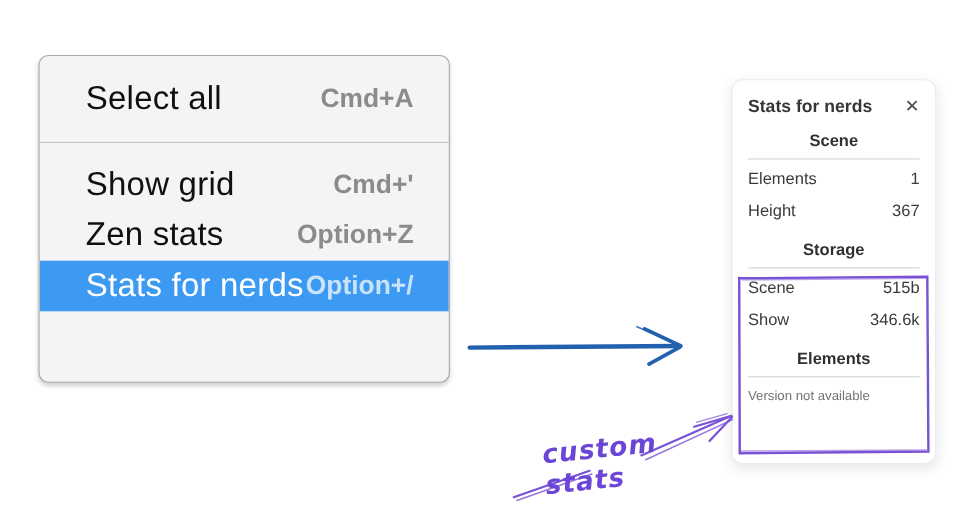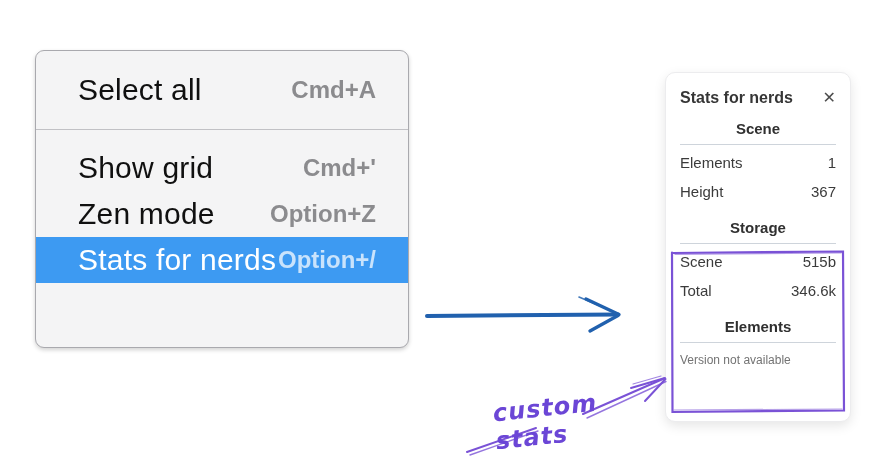--- a/index.html
+++ b/index.html
@@ -140,21 +140,21 @@
       <span class="menu-label">Select all</span>
       <span class="menu-shortcut">Cmd+A</span>
     </div>
     <div class="menu-divider"></div>
     <div class="menu-section">
       <div class="menu-row item">
         <span class="menu-label">Show grid</span>
         <span class="menu-shortcut">Cmd+'</span>
       </div>
       <div class="menu-row item">
-        <span class="menu-label">Zen mode</span>
+        <span class="menu-label">Zen stats</span>
         <span class="menu-shortcut">Option+Z</span>
       </div>
       <div class="menu-row item selected">
         <span class="menu-label">Stats for nerds</span>
         <span class="menu-shortcut">Option+/</span>
       </div>
     </div>
   </div>
 
   <div class="stats-panel">
@@ -174,21 +174,21 @@
       <span>367</span>
     </div>
 
     <div class="section-heading">Storage</div>
     <hr class="section-divider">
     <div class="stat-row">
       <span>Scene</span>
       <span>515b</span>
     </div>
     <div class="stat-row">
-      <span>Total</span>
+      <span>Show</span>
       <span>346.6k</span>
     </div>
 
     <div class="section-heading">Elements</div>
     <hr class="section-divider">
     <div class="stat-note">Version not available</div>
   </div>
 
   <svg class="overlay-svg" viewBox="0 0 873 461">
 

